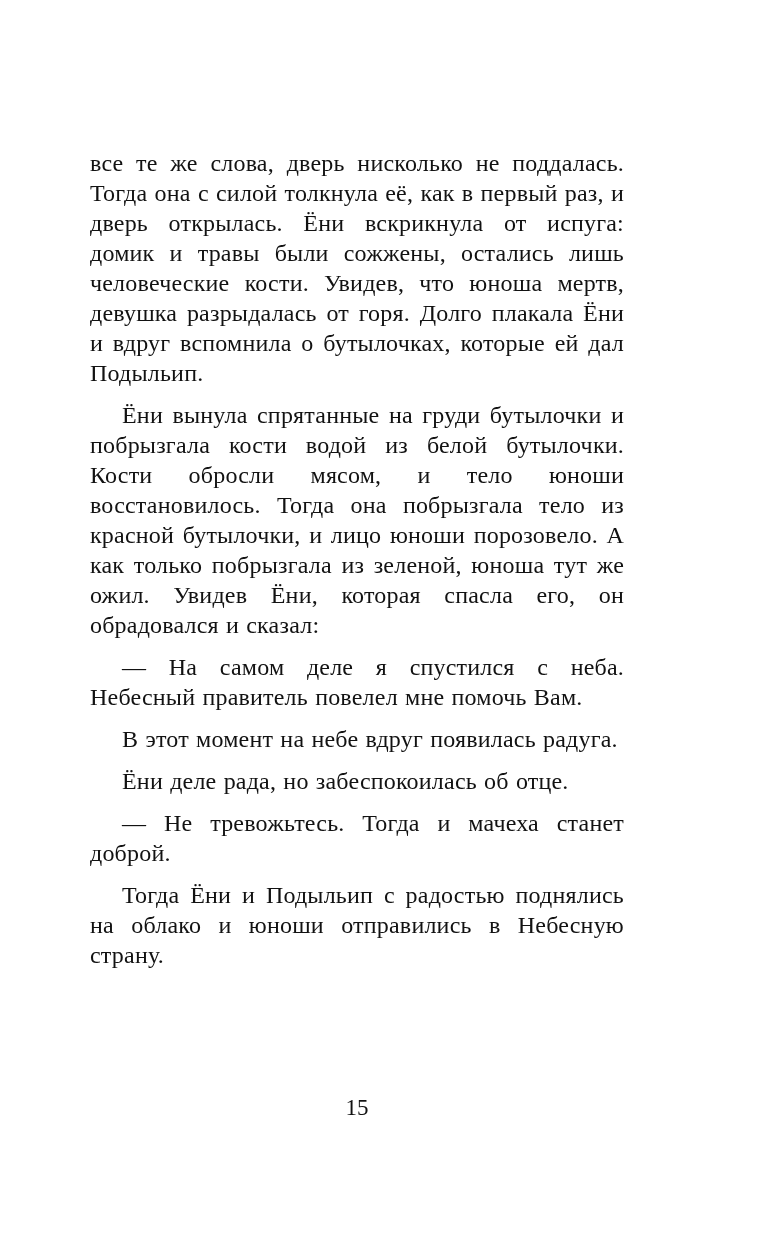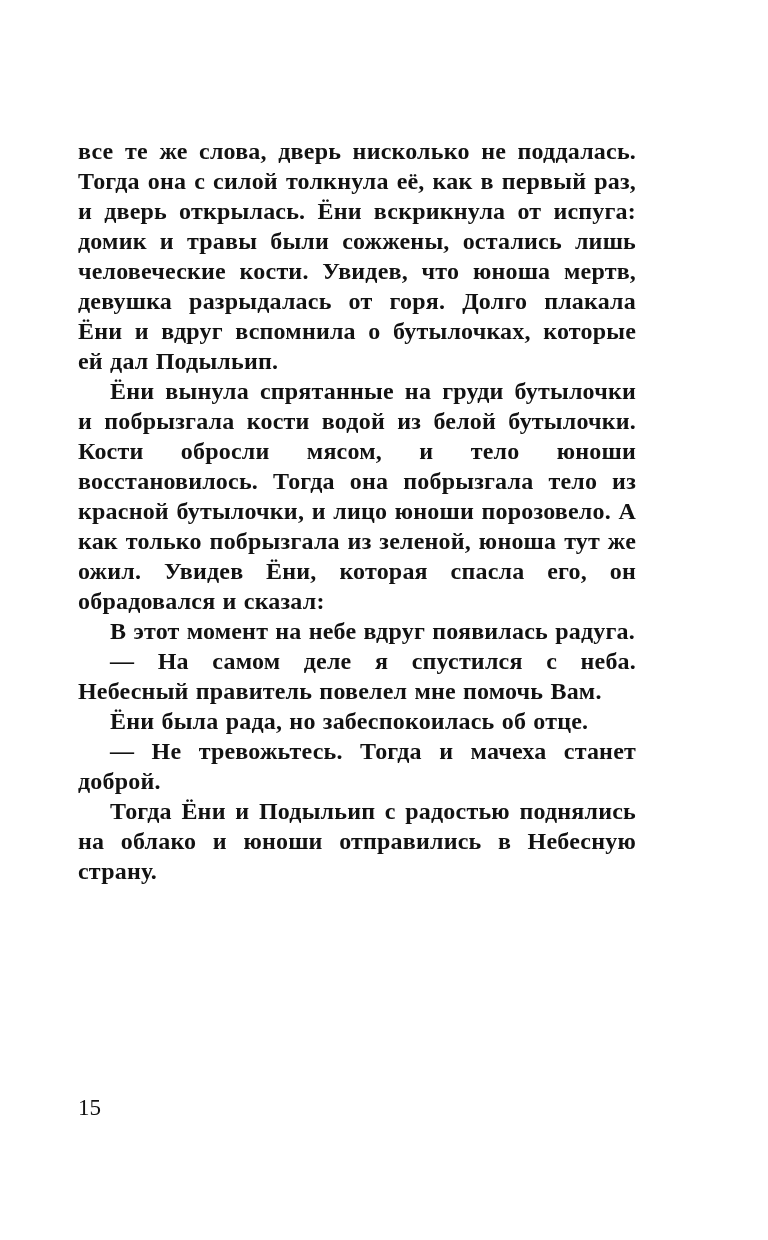--- a/index.html
+++ b/index.html
@@ -22,43 +22,43 @@
       top: 136px;
       width: 558px;
       font-size: 24px;
       line-height: 30px;
       text-align: justify;
       letter-spacing: 0.2px;
       word-spacing: 1px;
       hyphens: auto;
     }
     .para {
-      margin: 0;
+      margin: 12px;
       padding: 0;
-      font-weight: bold;
     }
     .para.indent {
       text-indent: 32px;
     }
     .page-number {
       position: absolute;
       top: 1095px;
       left: 78px;
       width: 558px;
+      text-align: center;
       font-size: 23px;
       color: #121212;
     }
   </style>
 </head>
 <body>
 
 <div class="page">
   <div class="text-block">
       <p class="para" lang="ru">все те же слова, дверь нисколько не поддалась. Тогда она с силой толкнула её, как в первый раз, и дверь открылась. Ёни вскрикнула от испуга: домик и травы были сожжены, остались лишь человеческие кости. Увидев, что юноша мертв, девушка разрыдалась от горя. Долго плакала Ёни и вдруг вспомнила о бутылочках, которые ей дал Подыльип.</p>
       <p class="para indent" lang="ru">Ёни вынула спрятанные на груди бутылочки и побрызгала кости водой из белой бутылочки. Кости обросли мясом, и тело юноши восстановилось. Тогда она побрызгала тело из красной бутылочки, и лицо юноши порозовело. А как только побрызгала из зеленой, юноша тут же ожил. Увидев Ёни, которая спасла его, он обрадовался и сказал:</p>
+      <p class="para indent" lang="ru">— На самом деле я спустился с неба. Небесный правитель повелел мне помочь Вам.</p>
       <p class="para indent" lang="ru">В этот момент на небе вдруг появилась радуга.</p>
-      <p class="para indent" lang="ru">— На самом деле я спустился с неба. Небесный правитель повелел мне помочь Вам.</p>
-      <p class="para indent" lang="ru">Ёни была рада, но забеспокоилась об отце.</p>
+      <p class="para indent" lang="ru">Ёни деле рада, но забеспокоилась об отце.</p>
       <p class="para indent" lang="ru">— Не тревожьтесь. Тогда и мачеха станет доброй.</p>
       <p class="para indent" lang="ru">Тогда Ёни и Подыльип с радостью поднялись на облако и юноши отправились в Небесную страну.</p>
     </div>
   <div class="page-number">15</div>
 </div>
 
 </body></html>

